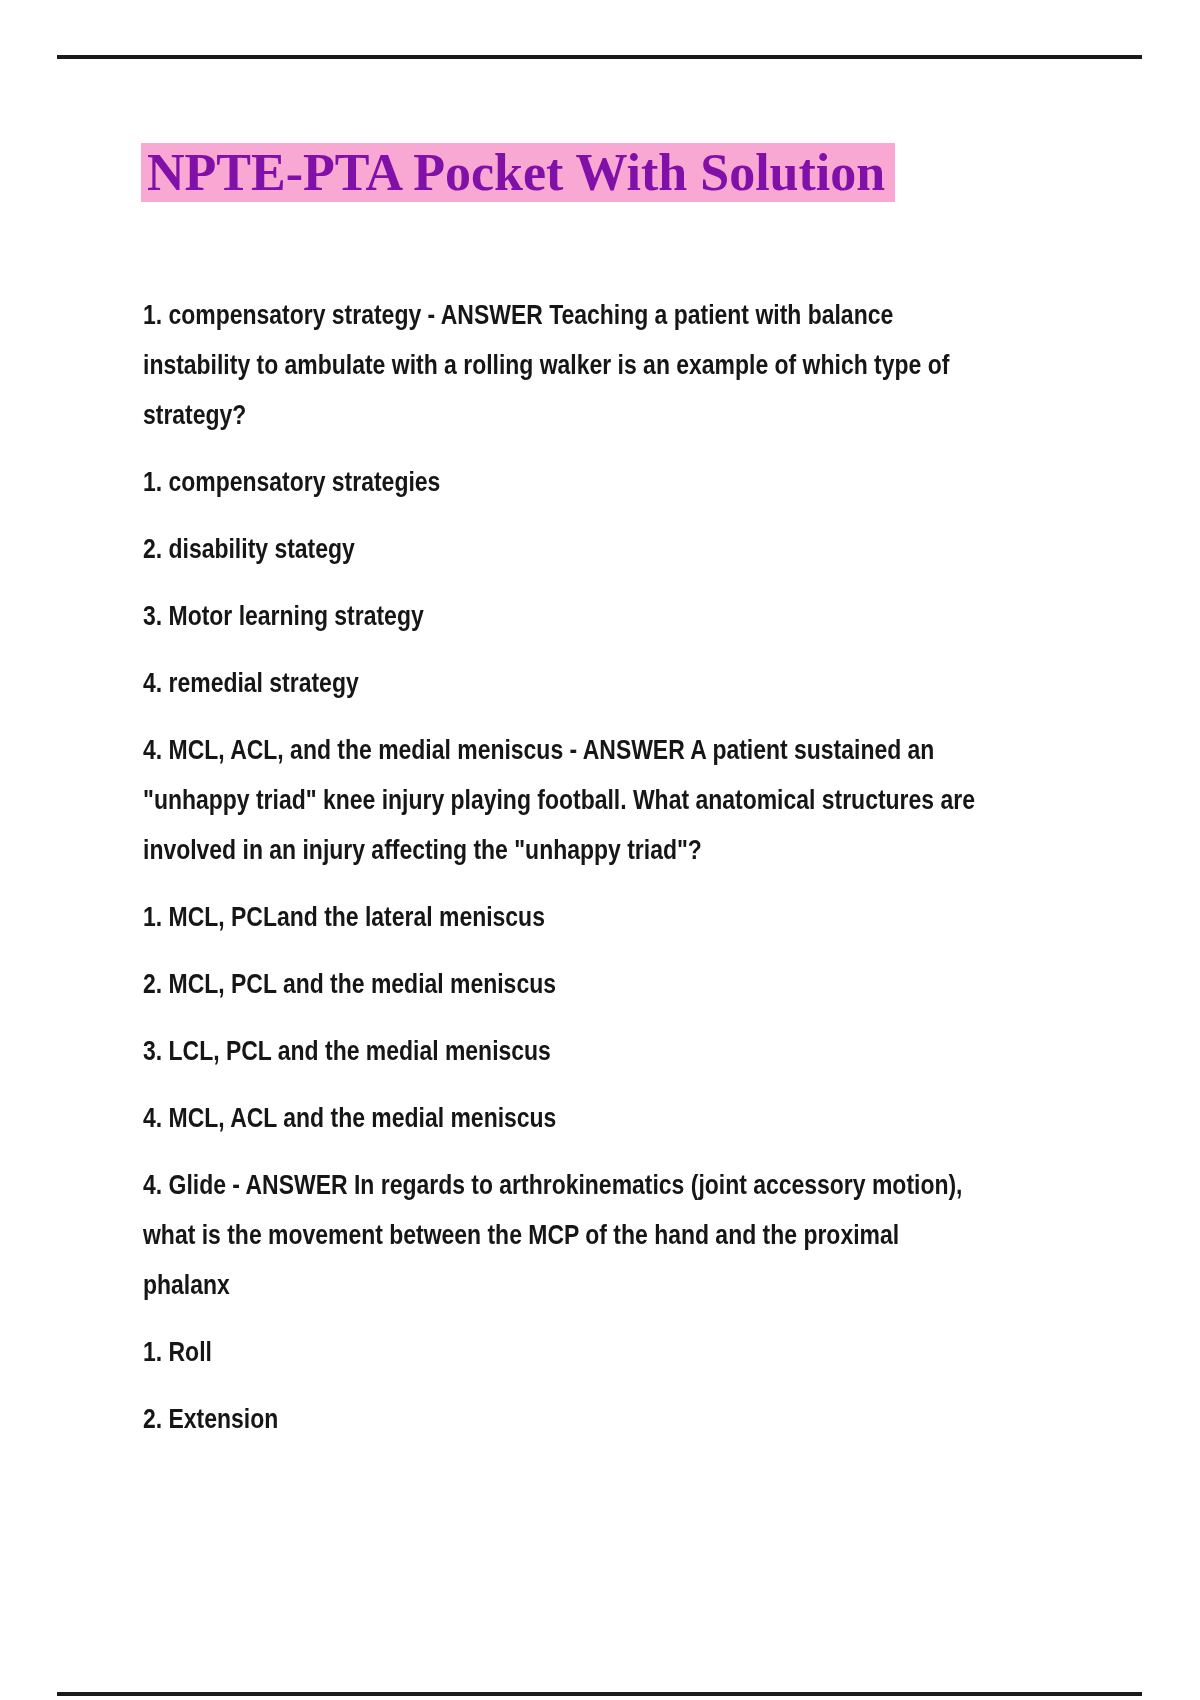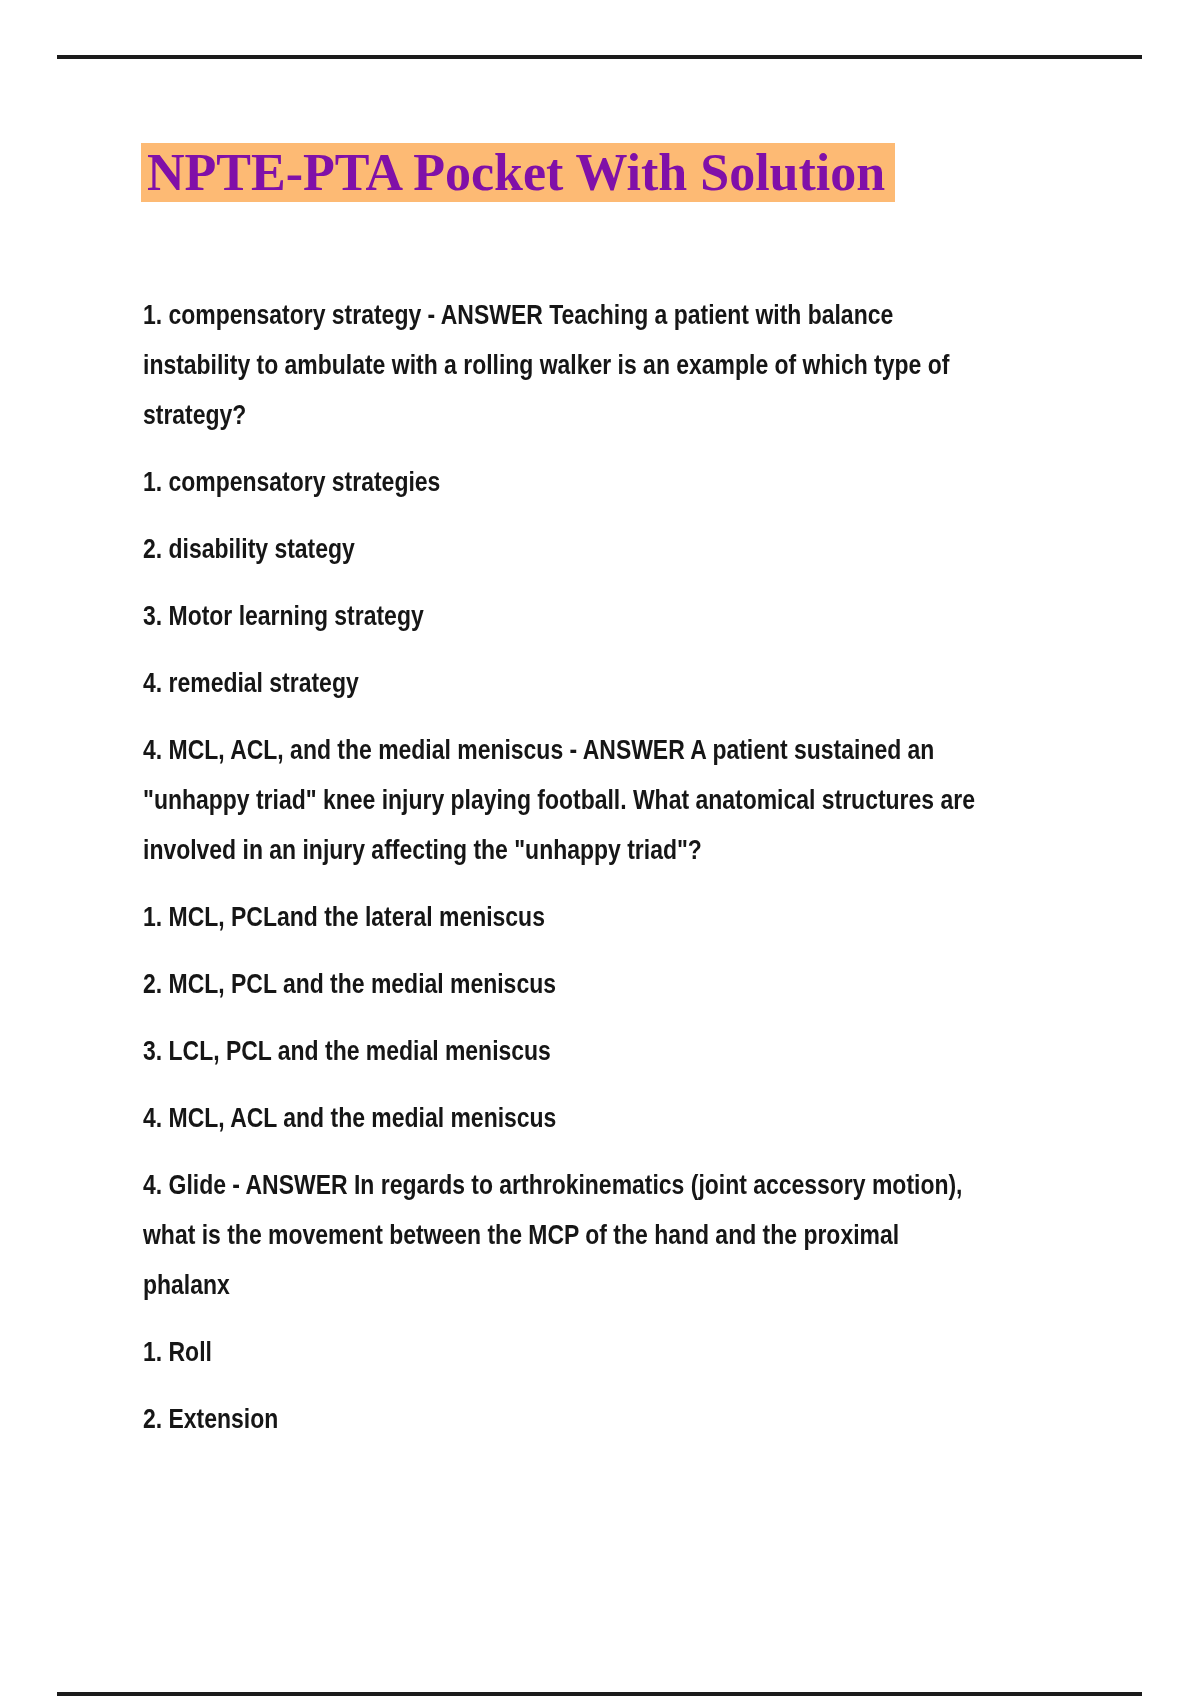--- a/index.html
+++ b/index.html
@@ -18,21 +18,21 @@
     height: 4px;
     background: #1b1b1b;
   }
   .rule-top { top: 55px; }
   .rule-bottom { top: 1692px; }
   .doc-title {
     position: absolute;
     top: 143px;
     left: 141px;
     display: inline-block;
-    background: #fdba74;
+    background: #f9a8d4;
     color: #8010a8;
     font-family: "Liberation Serif", serif;
     font-weight: 700;
     font-size: 52px;
     line-height: 59px;
     padding: 0 10px 0 6px;
     white-space: pre;
     letter-spacing: 0px;
   }
   .content {

